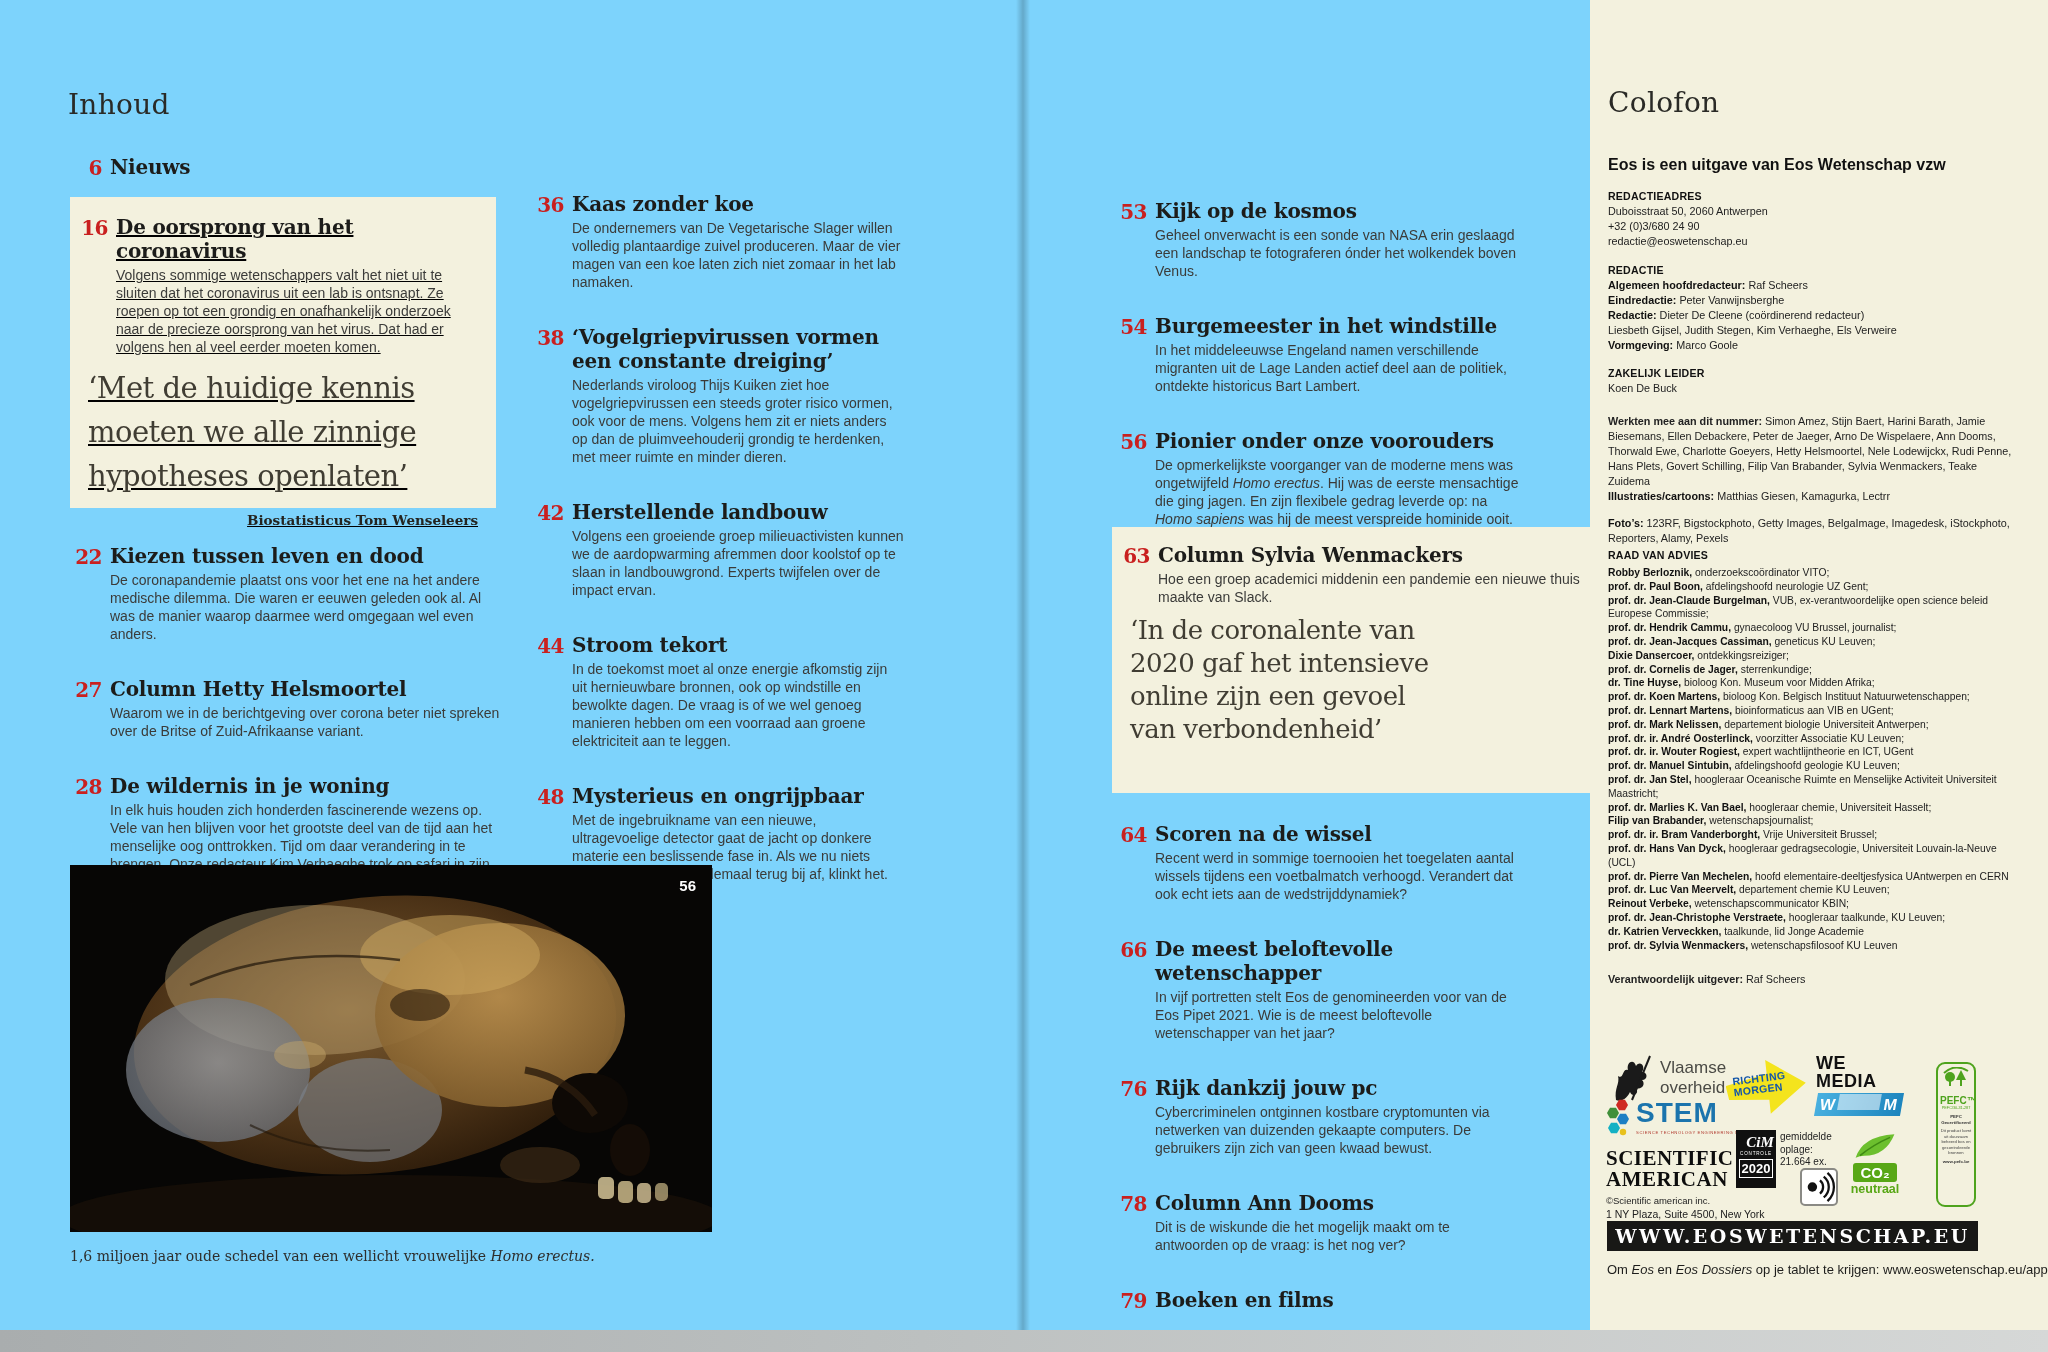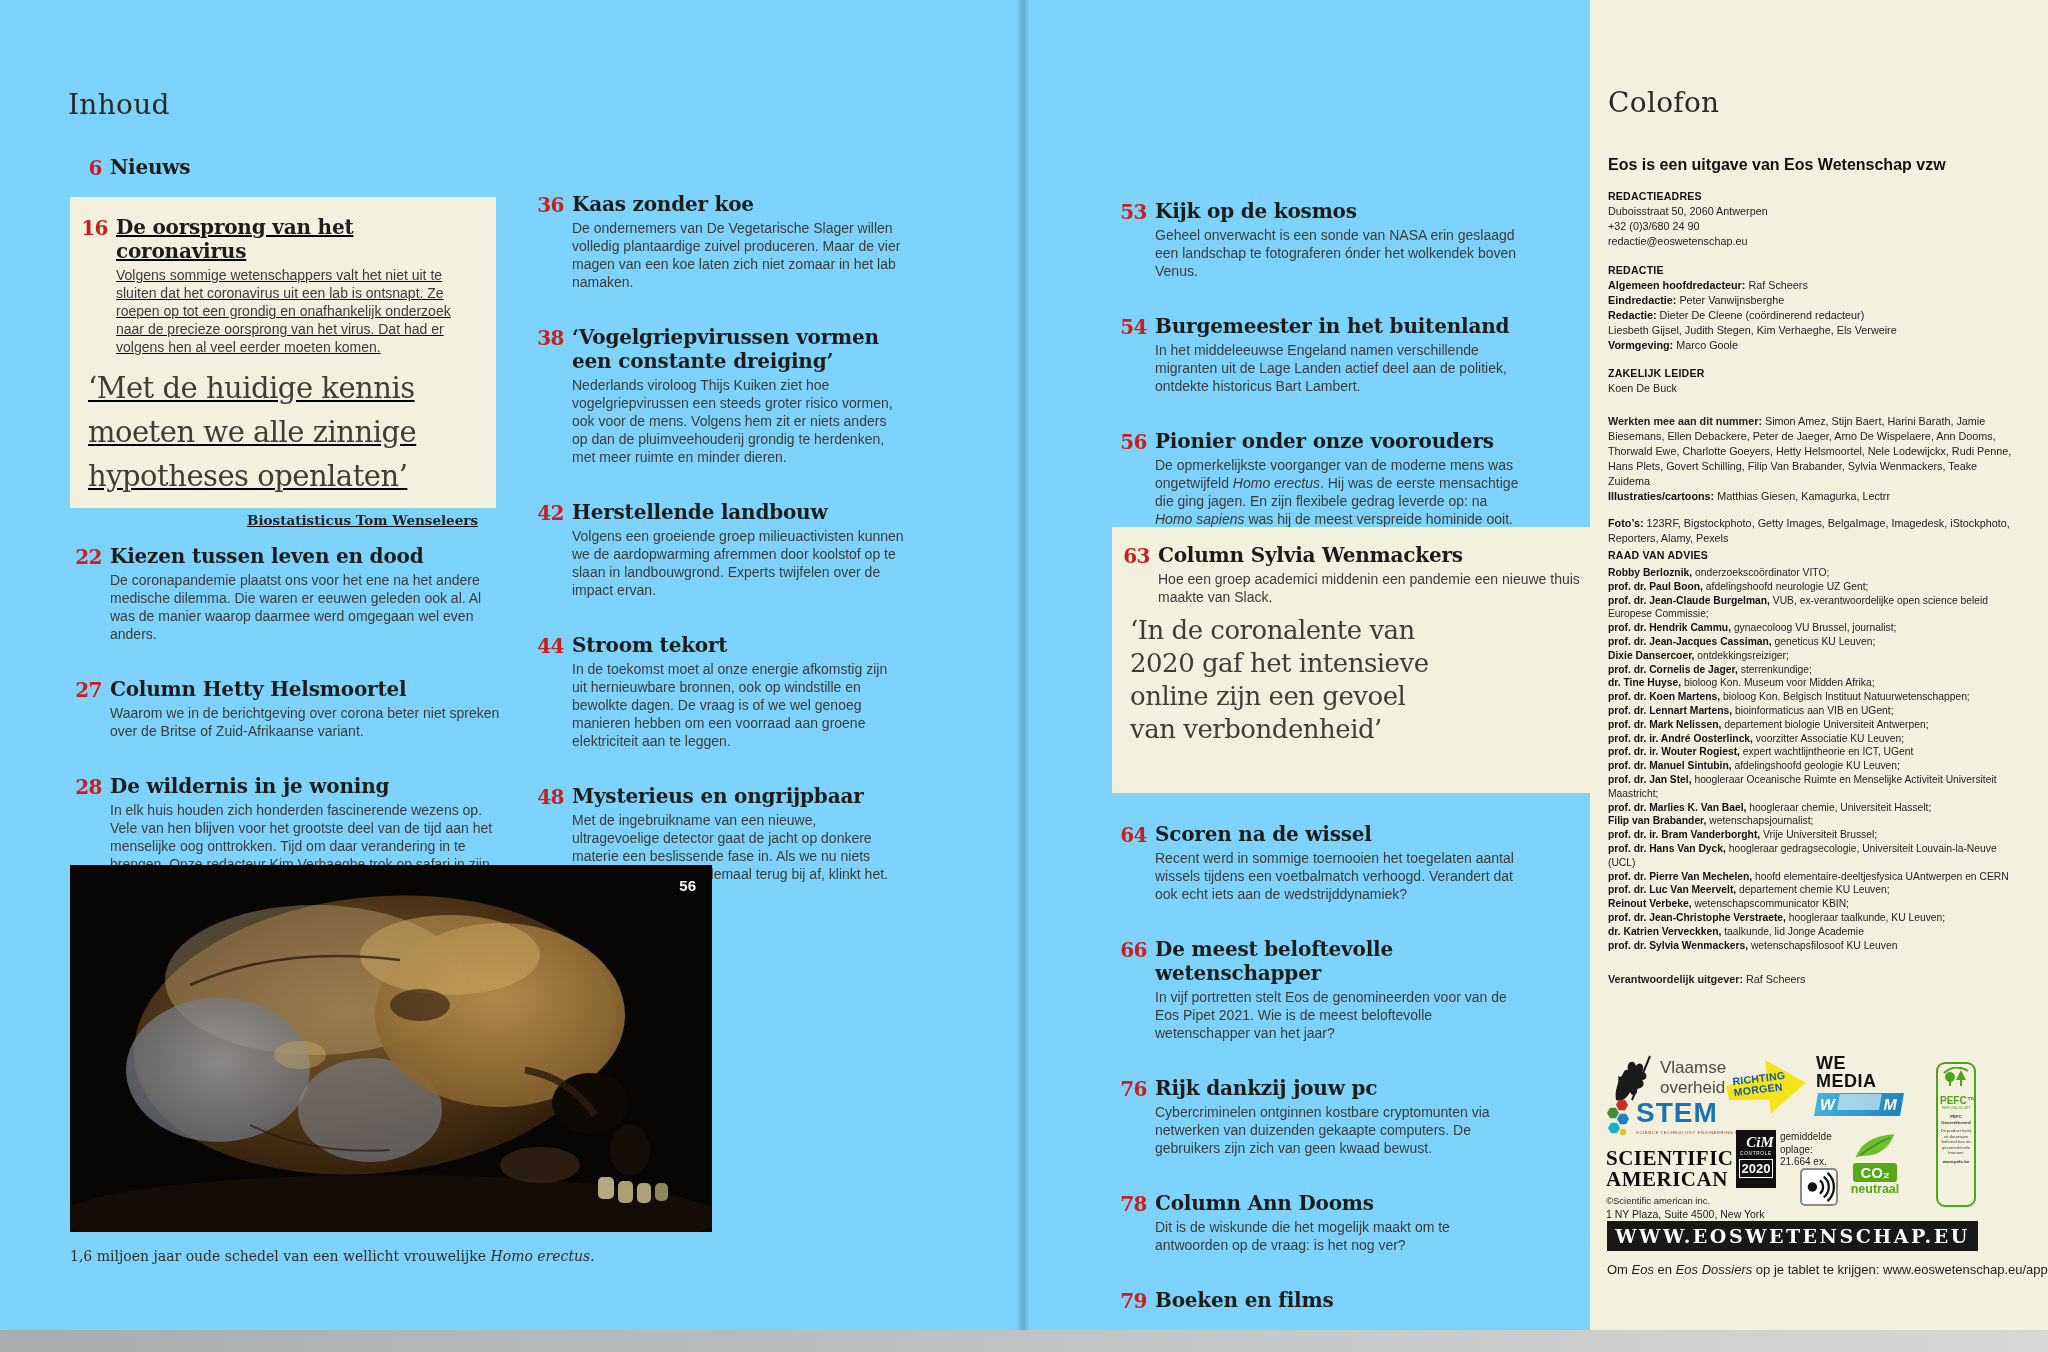--- a/index.html
+++ b/index.html
@@ -222,21 +222,21 @@
     <div>
 
         <div class="toc-item">
           <span class="num">53</span>
           <h3>Kijk op de kosmos</h3>
           <p>Geheel onverwacht is een sonde van NASA erin geslaagd een landschap te fotograferen ónder het wolkendek boven Venus.</p>
         </div>
 
         <div class="toc-item">
           <span class="num">54</span>
-          <h3>Burgemeester in het buitenland</h3>
+          <h3>Burgemeester in het windstille</h3>
           <p>In het middeleeuwse Engeland namen verschillende migranten uit de Lage Landen actief deel aan de politiek, ontdekte historicus Bart Lambert.</p>
         </div>
       </div>
     <div class="toc-item">
       <span class="num">56</span>
       <h3>Pionier onder onze voorouders</h3>
       <p><span>De opmerkelijkste voorganger van de moderne mens was ongetwijfeld </span><span class="it">Homo erectus</span><span>. Hij was de eerste mensachtige die ging jagen. En zijn flexibele gedrag leverde op: na </span><span class="it">Homo sapiens</span><span> was hij de meest verspreide hominide ooit.</span></p>
     </div>
   </div>
 

